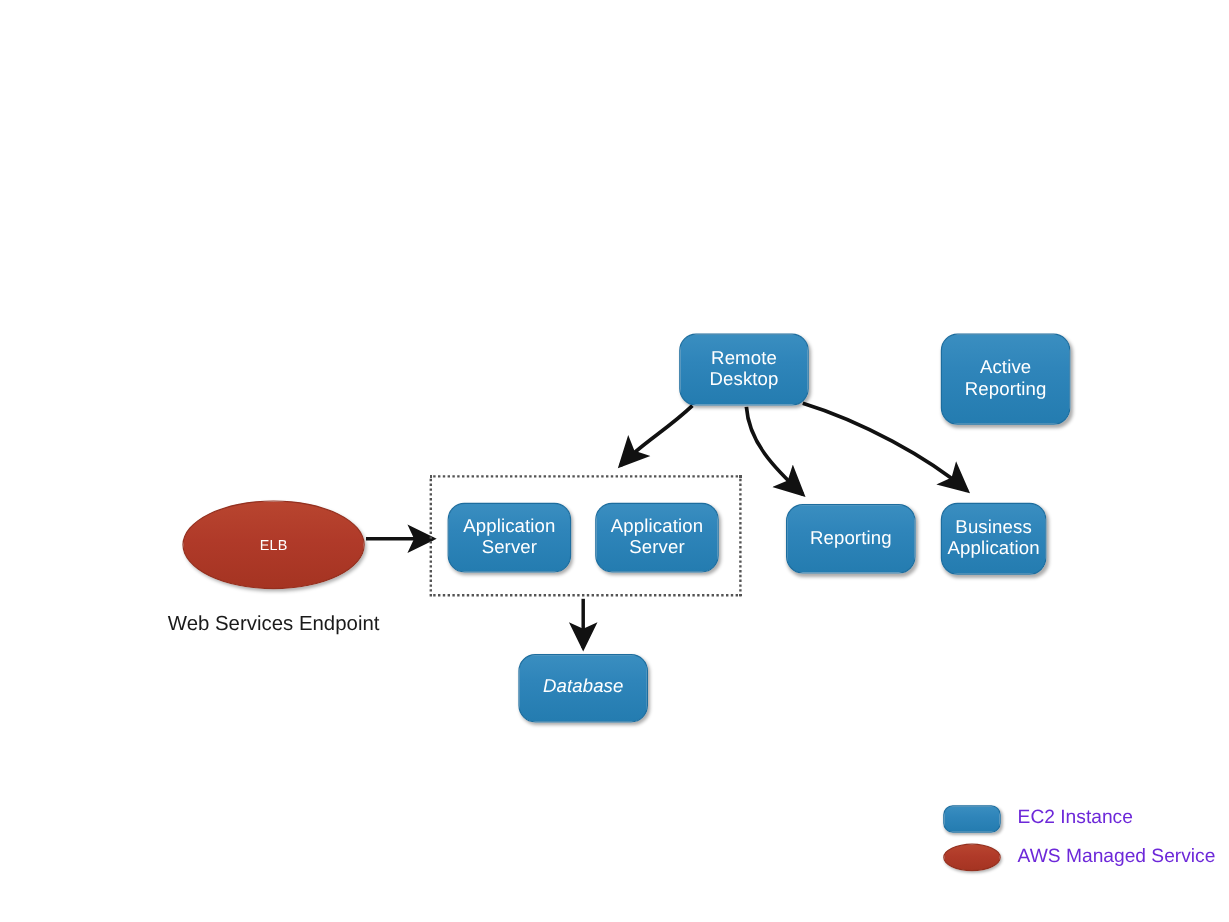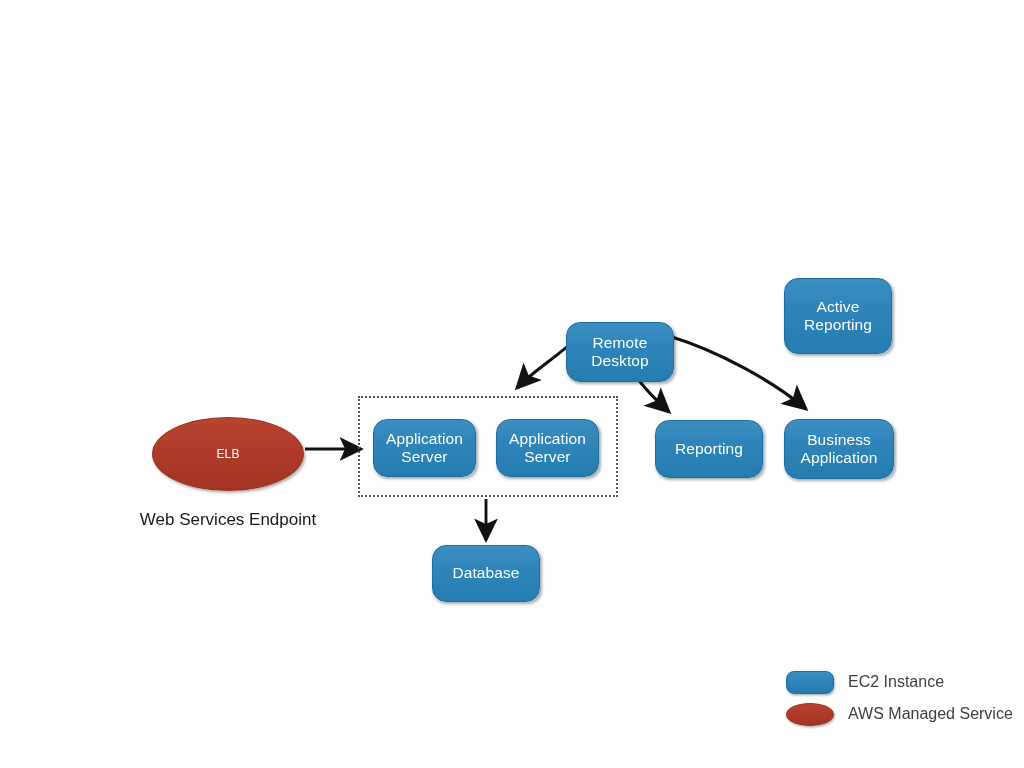--- a/index.html
+++ b/index.html
@@ -116,21 +116,21 @@
   }
   .legend-swatch.managed {
     border-radius: 50%;
     background: linear-gradient(to bottom, #b8452f 0%, #b03a29 45%, #a53422 100%);
     border: 1px solid #93301f;
     box-sizing: border-box;
   }
   .legend-label {
     margin-left: 14px;
     font-size: 16px;
-    color: #404040;
+    color: #6d28d9;
     white-space: nowrap;
   }
 </style>
 </head>
 <body>
 
 <div id="canvas">
 
 
   <svg id="edges" viewBox="0 0 1024 768" width="1024" height="768" xmlns="http://www.w3.org/2000/svg">
@@ -165,46 +165,46 @@
     </span>
   </div>
 
   <div class="node node-ec2" style="left:496px; top:419px; width:103px; height:58px;">
     <span>
       <span>Application</span><br>
       <span>Server</span>
     </span>
   </div>
 
-  <div class="node node-ec2" style="left:566px; top:278px; width:108px; height:60px;margin-top:44px;">
+  <div class="node node-ec2" style="left:566px; top:278px; width:108px; height:60px;">
     <span>
       <span>Remote</span><br>
       <span>Desktop</span>
     </span>
   </div>
 
   <div class="node node-ec2" style="left:784px; top:278px; width:108px; height:76px;">
     <span>
       <span>Active</span><br>
       <span>Reporting</span>
     </span>
   </div>
 
   <div class="node node-ec2" style="left:655px; top:420px; width:108px; height:58px;">
     <span>Reporting</span>
   </div>
 
-  <div class="node node-ec2" style="left:784px; top:419px; width:110px; height:60px;">
+  <div class="node node-ec2" style="left:784px; top:419px; width:88px; height:60px;">
     <span>
       <span>Business</span><br>
       <span>Application</span>
     </span>
   </div>
 
-  <div class="node node-ec2" style="left:432px; top:545px; width:108px; height:57px;">
+  <div class="node node-ec2" style="left:432px; top:545px; width:108px; height:57px;font-style:italic;">
     <span>Database</span>
   </div>
 
   <div id="legend">
     <div class="legend-row">
       <div class="legend-swatch ec2"></div>
       <div class="legend-label">EC2 Instance</div>
     </div>
     <div class="legend-row">
       <div class="legend-swatch managed"></div>

